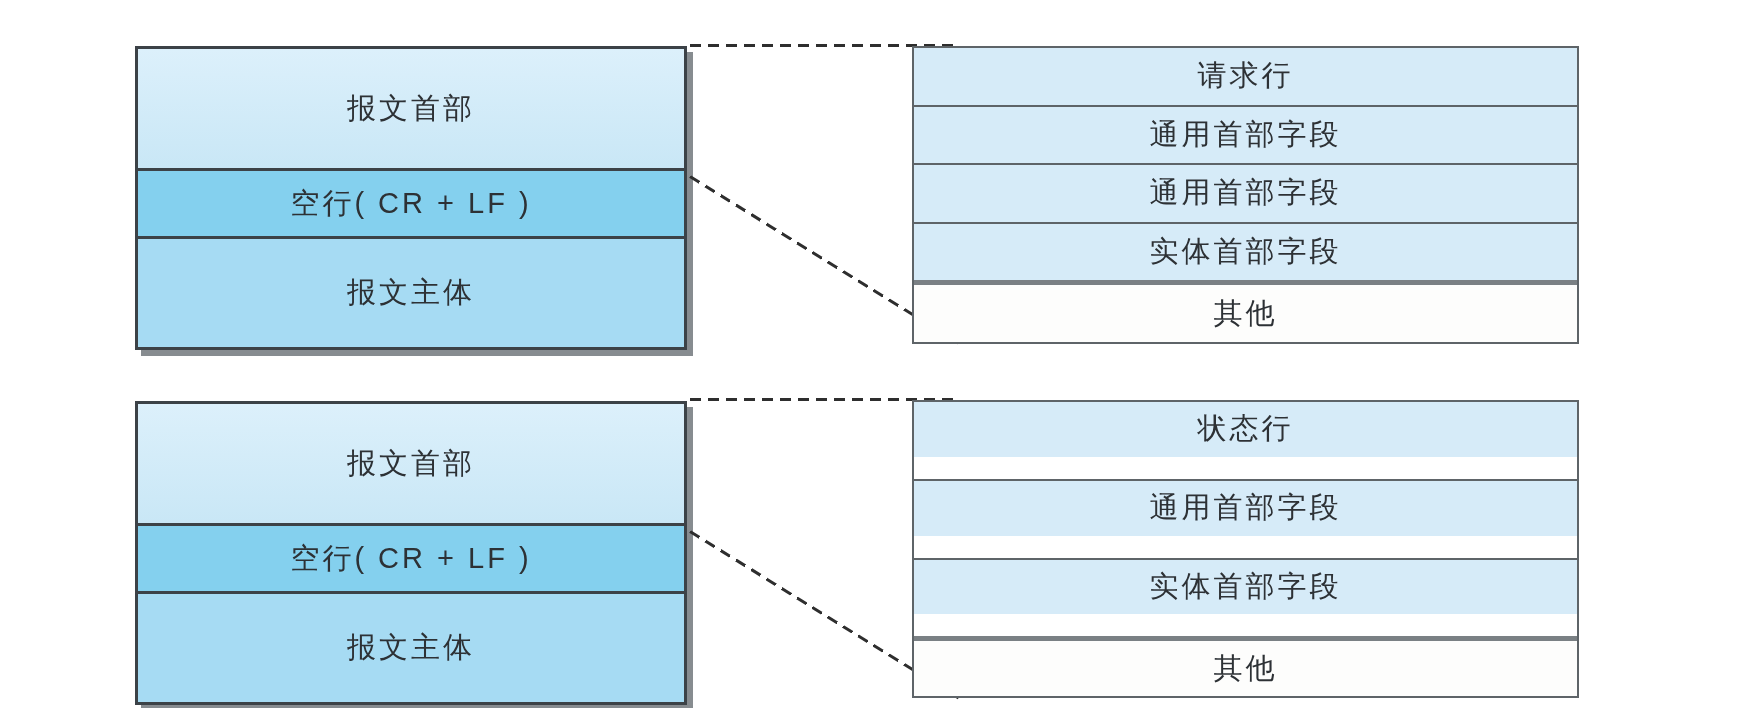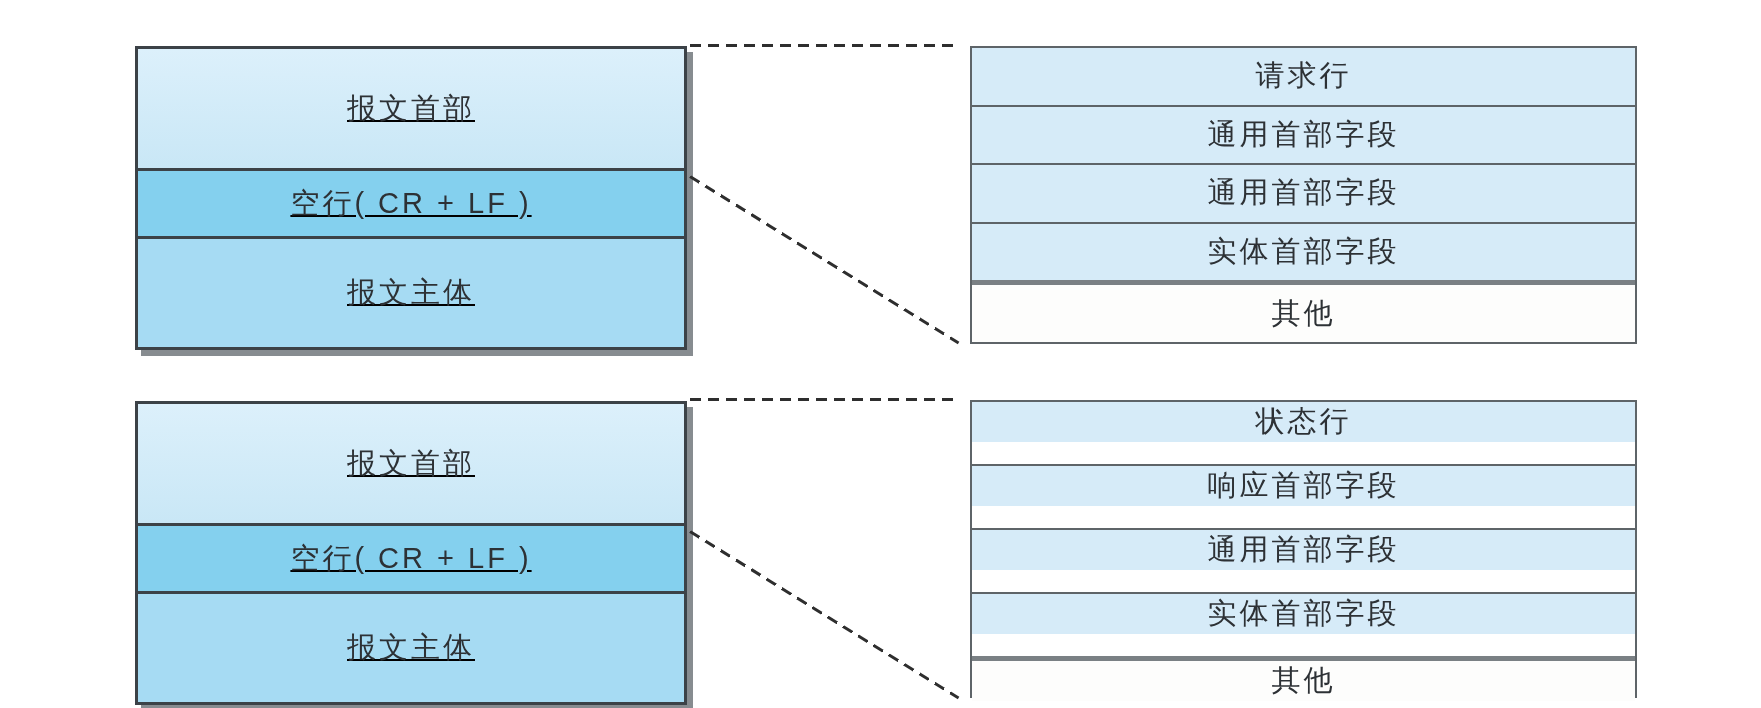--- a/index.html
+++ b/index.html
@@ -37,40 +37,39 @@
     height: 304px;
     border: 3px solid var(--box-border);
     box-shadow: 6px 6px 0 0 var(--shadow);
     display: flex;
     flex-direction: column;
   }
   .msg-row {
     display: flex;
     align-items: center;
     justify-content: center;
-    text-decoration: underline;
   }
   .msg-row-header {
     height: 119px;
     background: linear-gradient(180deg, var(--header-fill-top), var(--header-fill-bottom));
   }
   .msg-row-blank {
     height: 71px;
     border-top: 3px solid var(--box-border);
     border-bottom: 3px solid var(--box-border);
     background: var(--blank-line-fill);
   }
   .msg-row-body {
     flex: 1;
     background: var(--body-fill);
   }
   
   .detail-box {
     position: absolute;
-    left: 970px;
+    left: 912px;
     width: 667px;
     height: 298px;
     border: 2px solid var(--detail-border);
     display: flex;
     flex-direction: column;
   }
   .detail-row {
     flex: 1;
     background: var(--field-row-fill);
     display: flex;
@@ -173,23 +172,20 @@
     </div>
 
     <div class="dash-h"></div>
     <div class="dash-diag"></div>
 
     <div class="detail-box">
       <div class="detail-row">
         <span class="label">状态行</span>
       </div>
       <div class="detail-row">
-        <span class="label">响应首部字段</span>
-      </div>
-      <div class="detail-row">
         <span class="label">通用首部字段</span>
       </div>
       <div class="detail-row">
         <span class="label">实体首部字段</span>
       </div>
       <div class="detail-row detail-row-other">
         <span class="label">其他</span>
       </div>
     </div>
   </div>

